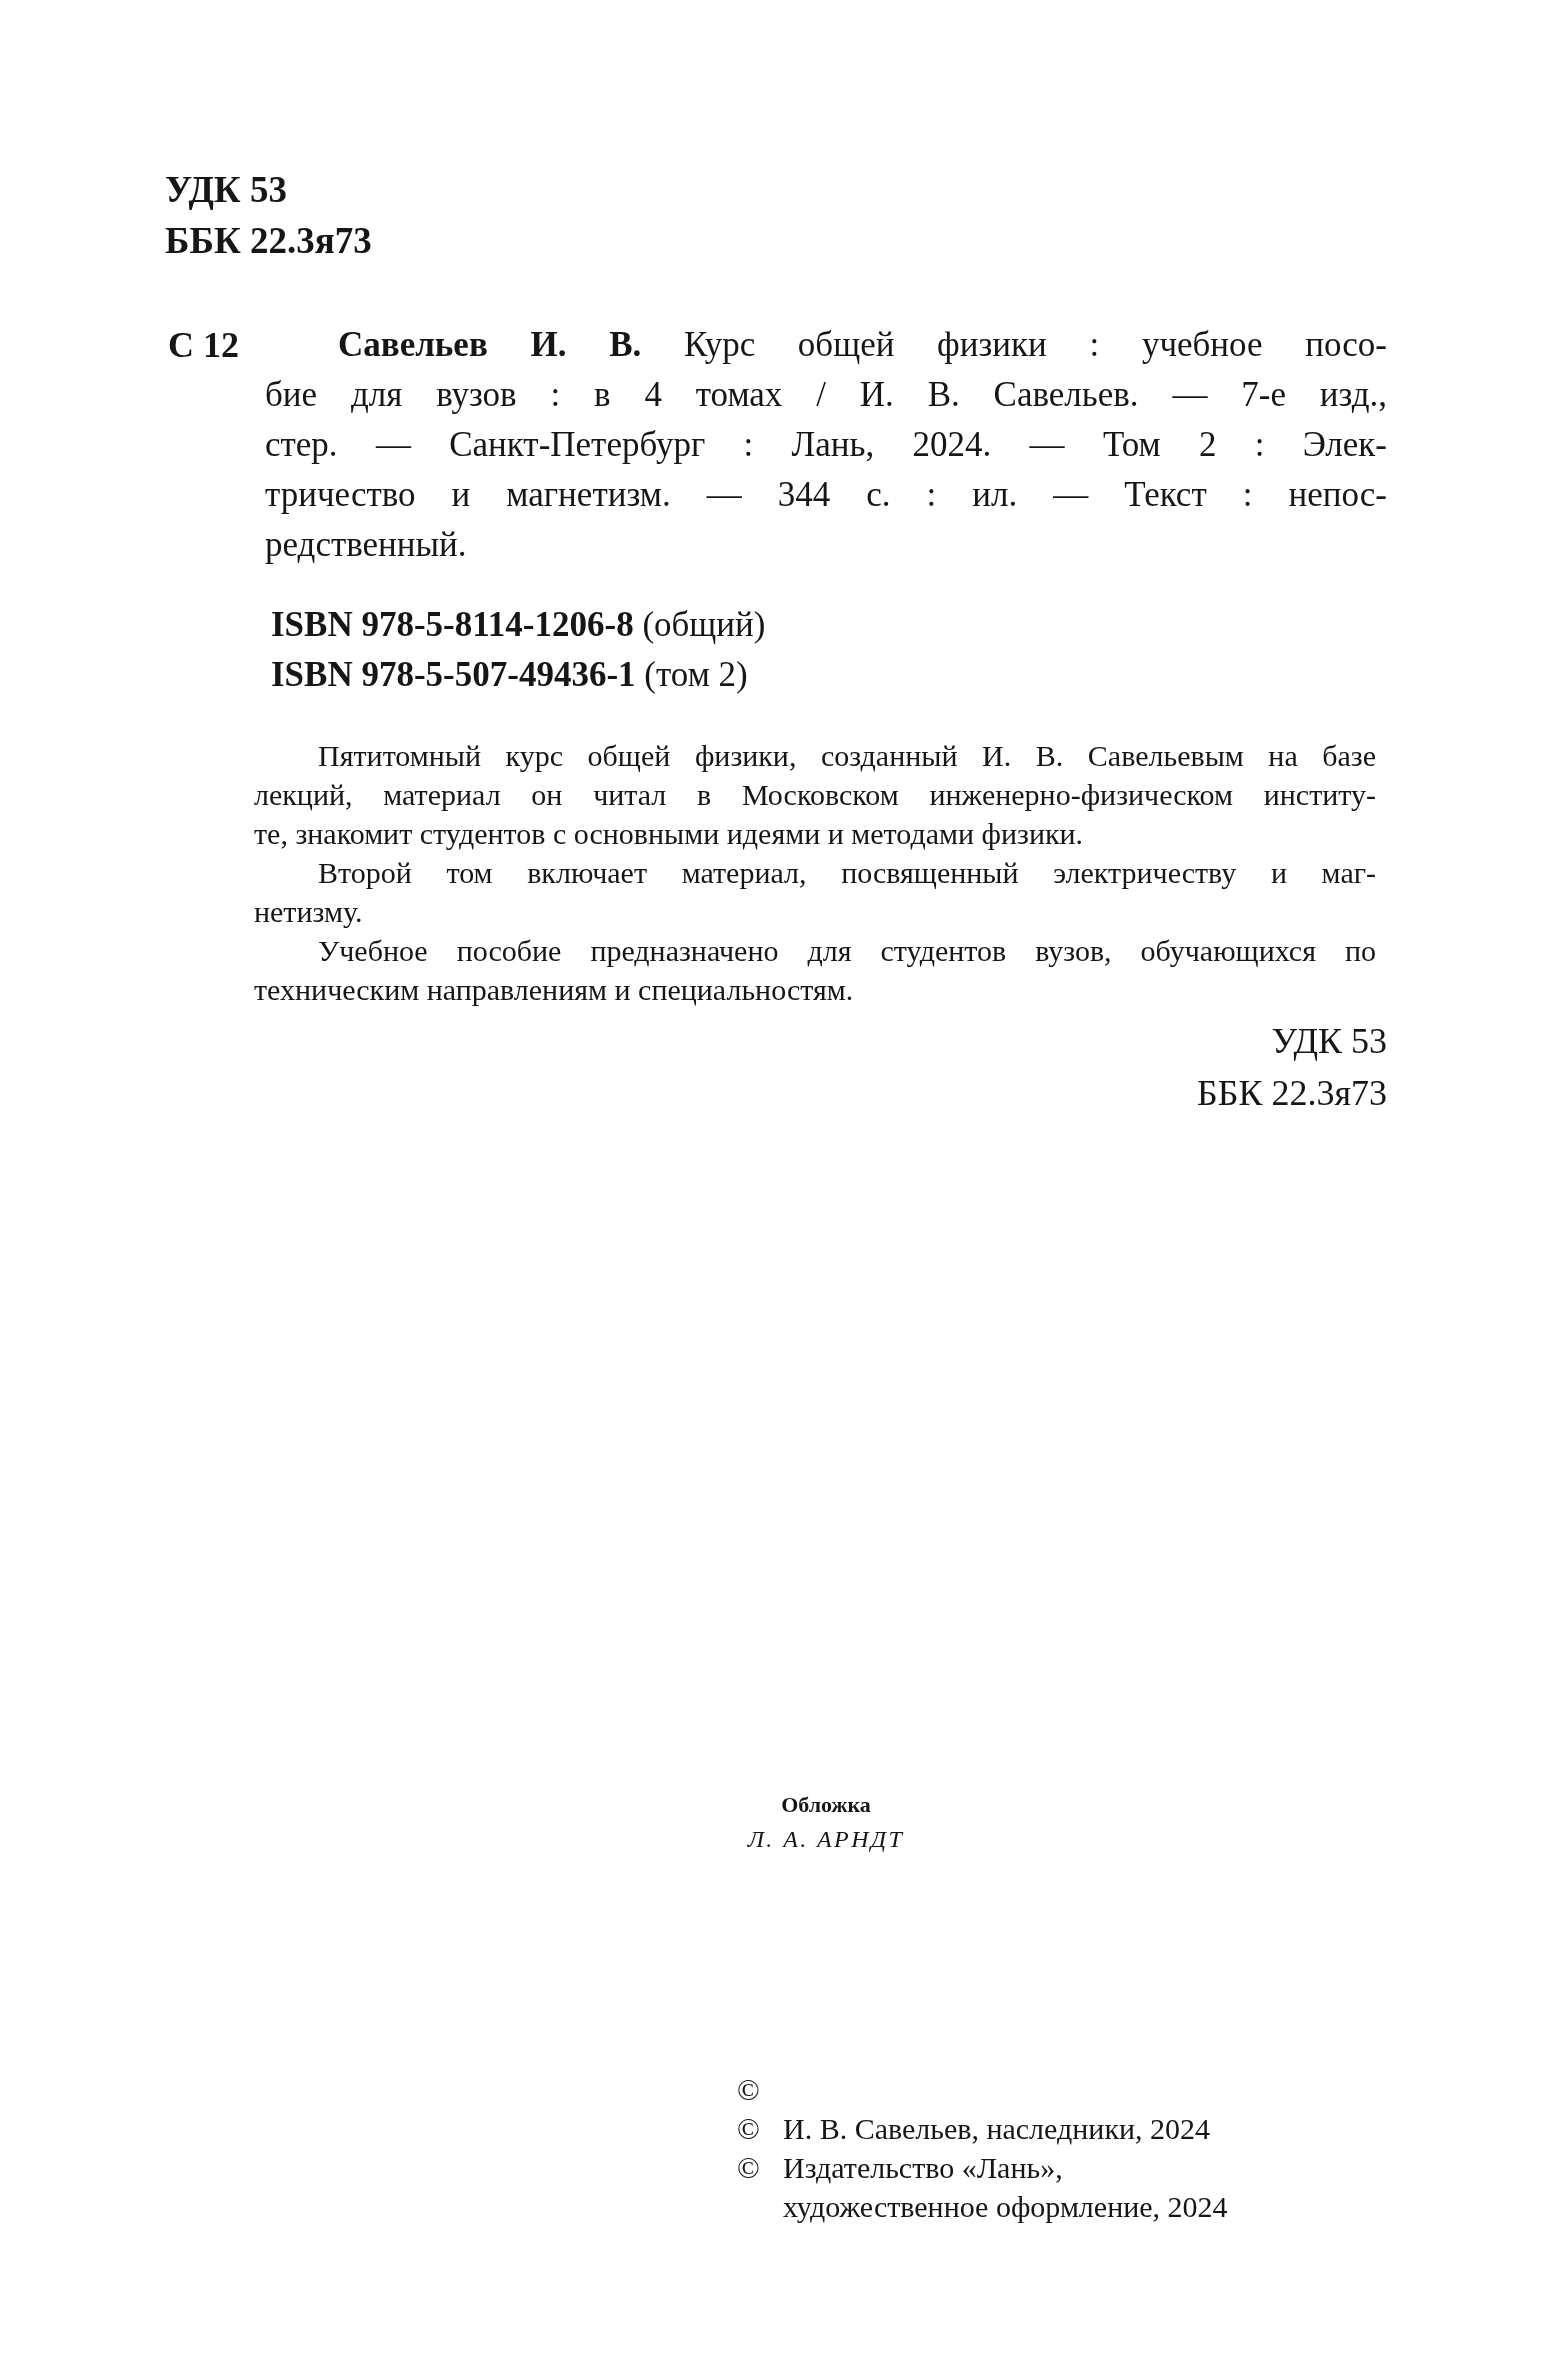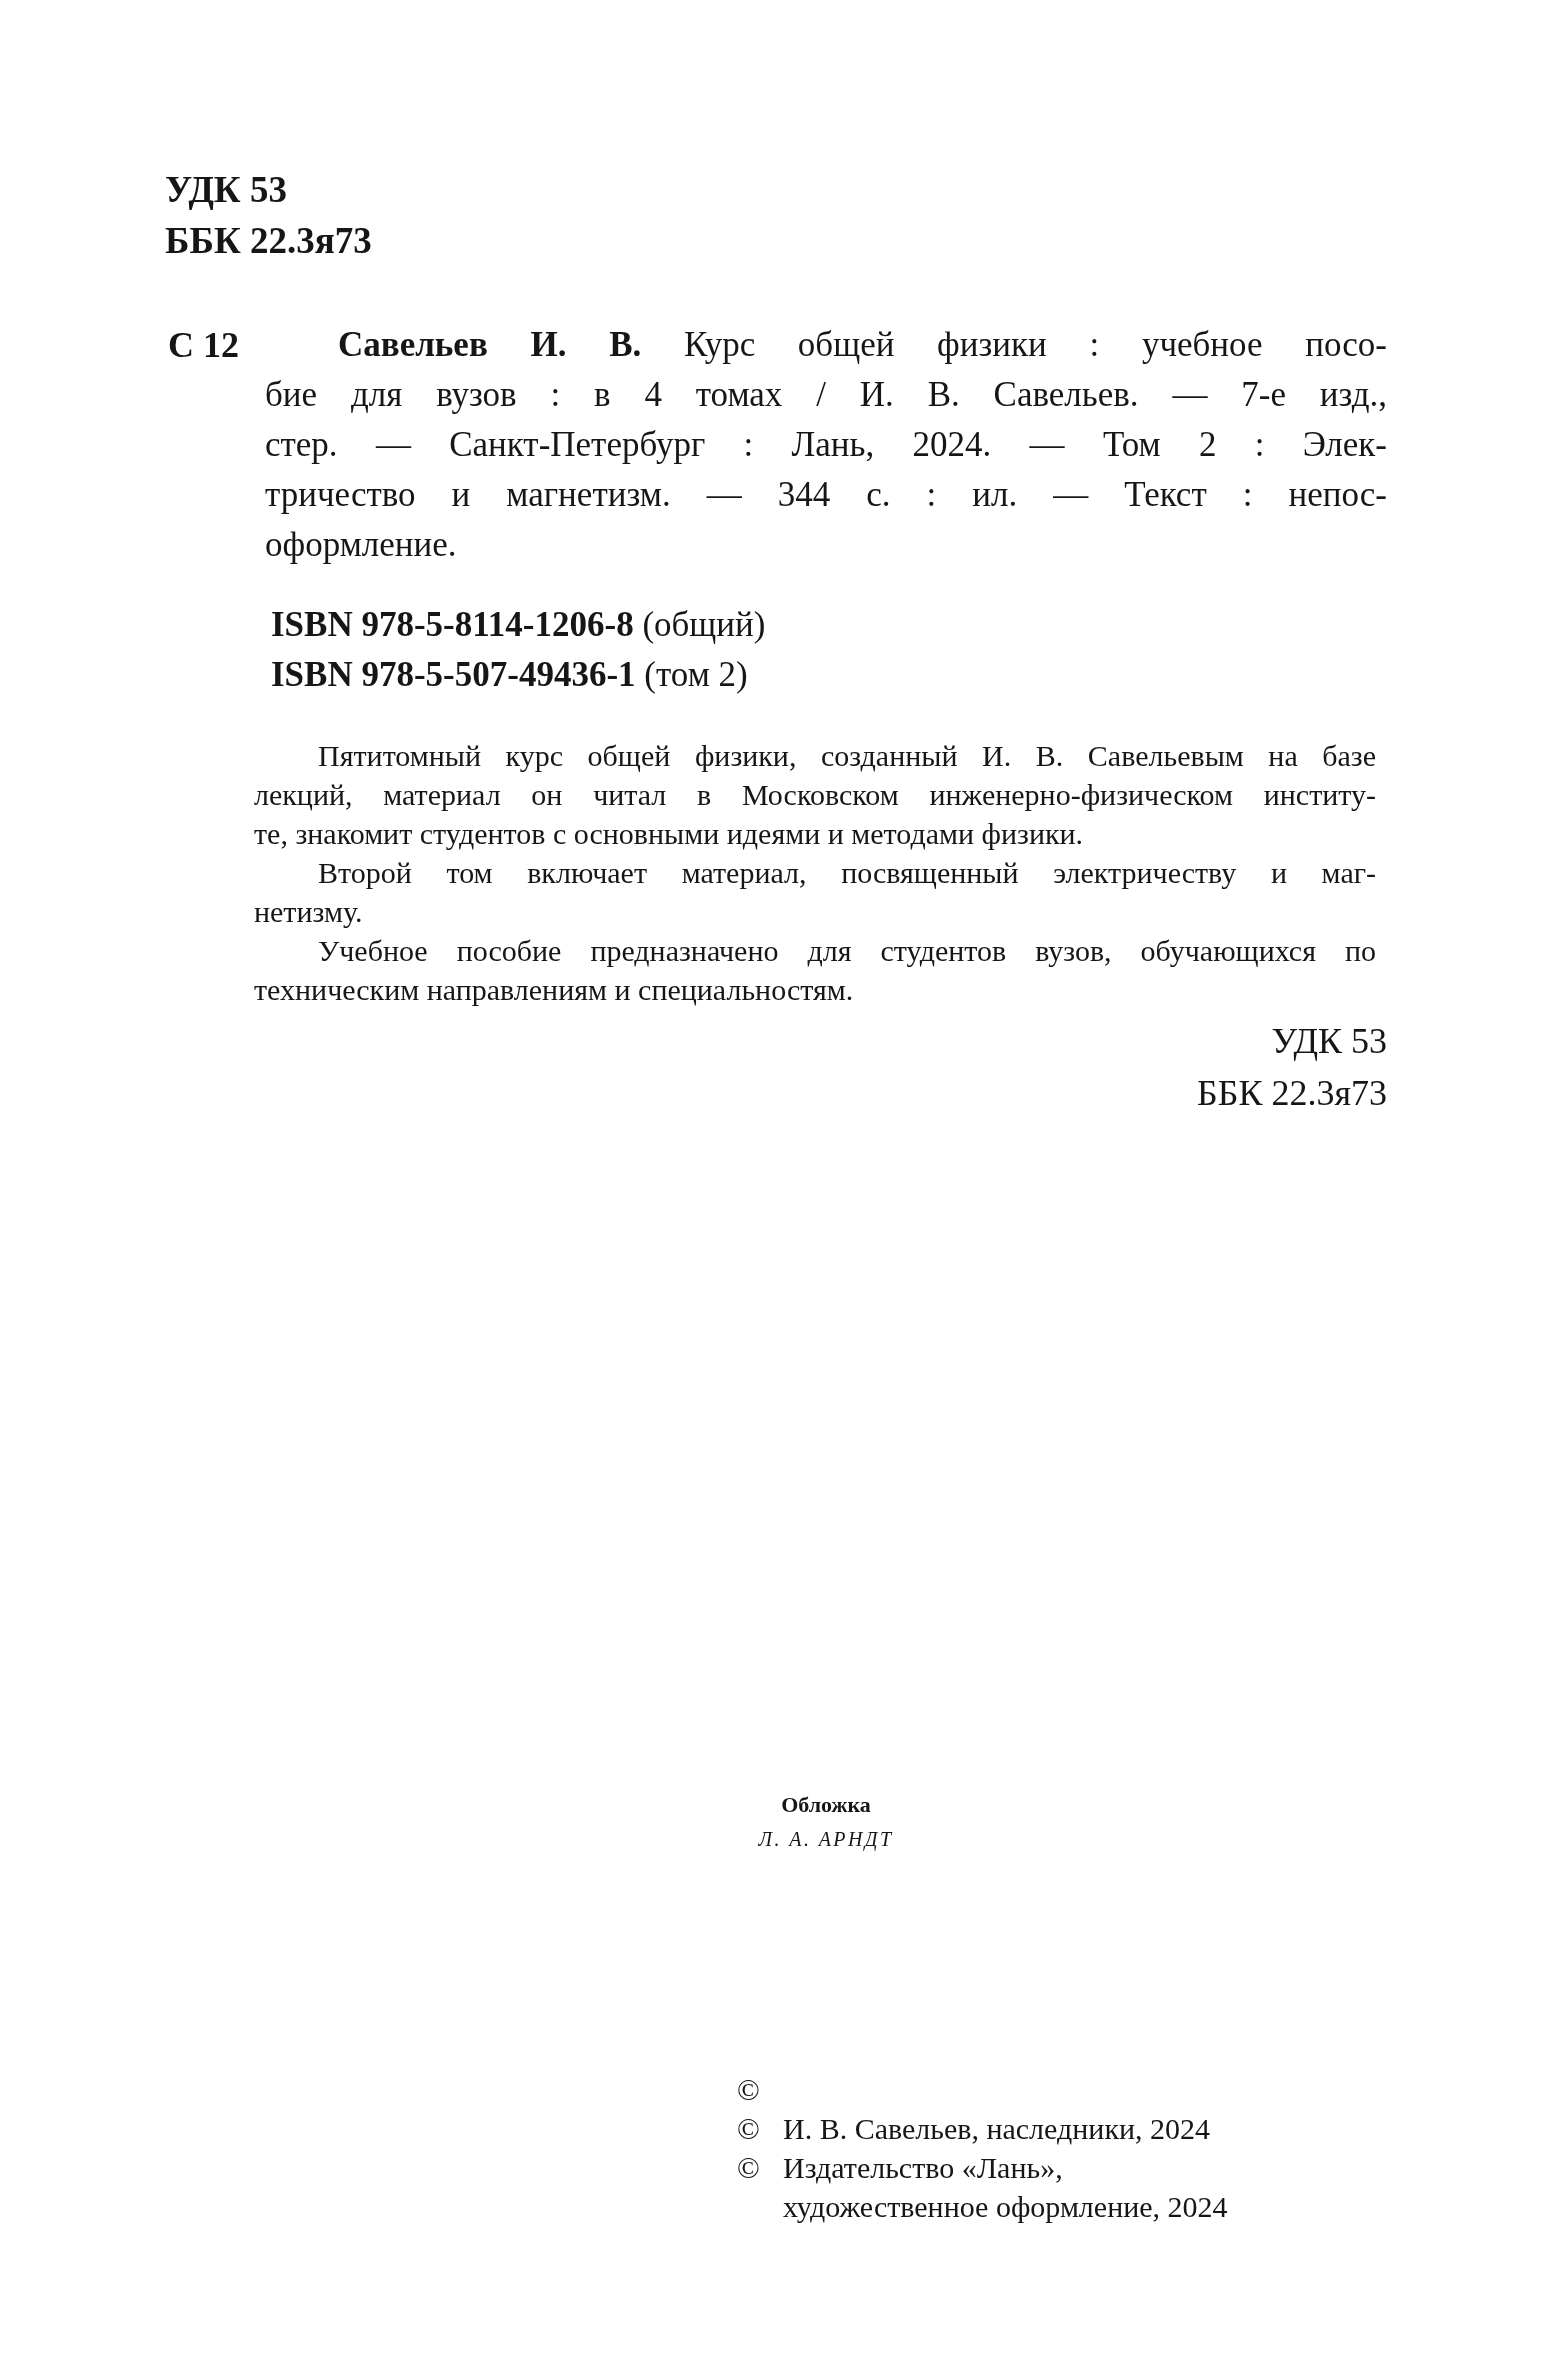--- a/index.html
+++ b/index.html
@@ -60,21 +60,21 @@
     text-align: right;
     font-size: 36px; line-height: 52px;
   }
 
   
   #cover {
     left: 265px; top: 1757px; width: 1122px;
     text-align: center;
   }
   #cover .label { font-size: 22px; font-weight: bold; line-height: 33px; }
-  #cover .name  { font-size: 20px; font-style: italic; letter-spacing: 2.4px; line-height: 36px; }
+  #cover .name  { font-size: 24px; font-style: italic; letter-spacing: 2.4px; line-height: 36px; }
 
   
   #copyright {
     left: 737px; top: 2039px;
     font-size: 30px; line-height: 39px;
     white-space: nowrap;
   }
   .crow { display: flex; }
   .crow .sym { width: 46px; flex: none; }
 </style>
@@ -86,21 +86,21 @@
   <div>ББК 22.3я73</div>
 </div>
 
 <div class="abs" id="catalog-code">С 12</div>
 
 <div class="abs" id="catalog">
   <div class="jline first-bib"><b>Савельев И. В.</b> <span>Курс общей физики : учебное посо-</span></div>
   <div class="jline">бие для вузов : в 4 томах / И. В. Савельев. — 7-е изд.,</div>
   <div class="jline">стер. — Санкт-Петербург : Лань, 2024. — Том 2 : Элек-</div>
   <div class="jline">тричество и магнетизм. — 344 с. : ил. — Текст : непос-</div>
-  <div>оформление.</div>
+  <div>редственный.</div>
 </div>
 
 <div class="abs" id="isbn">
   <div><span>ISBN 978-5-8114-1206-8</span> <span class="note">(общий)</span></div>
   <div><span>ISBN 978-5-507-49436-1</span> <span class="note">(том 2)</span></div>
 </div>
 
 <div class="abs" id="annotation">
   <div class="jline indent">Пятитомный курс общей физики, созданный И. В. Савельевым на базе</div>
   <div class="jline">лекций, материал он читал в Московском инженерно-физическом институ-</div>

